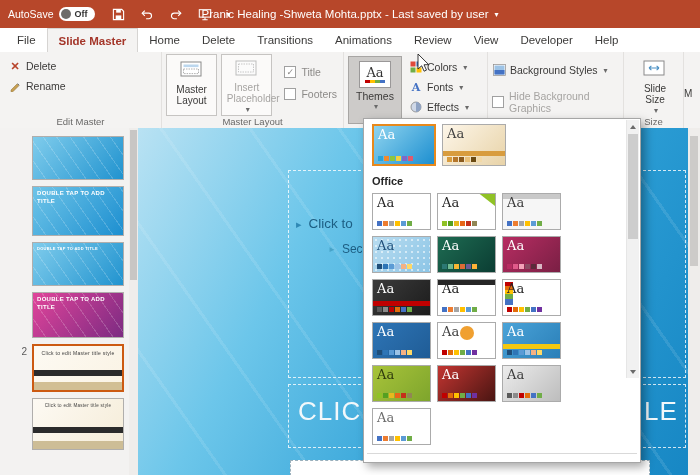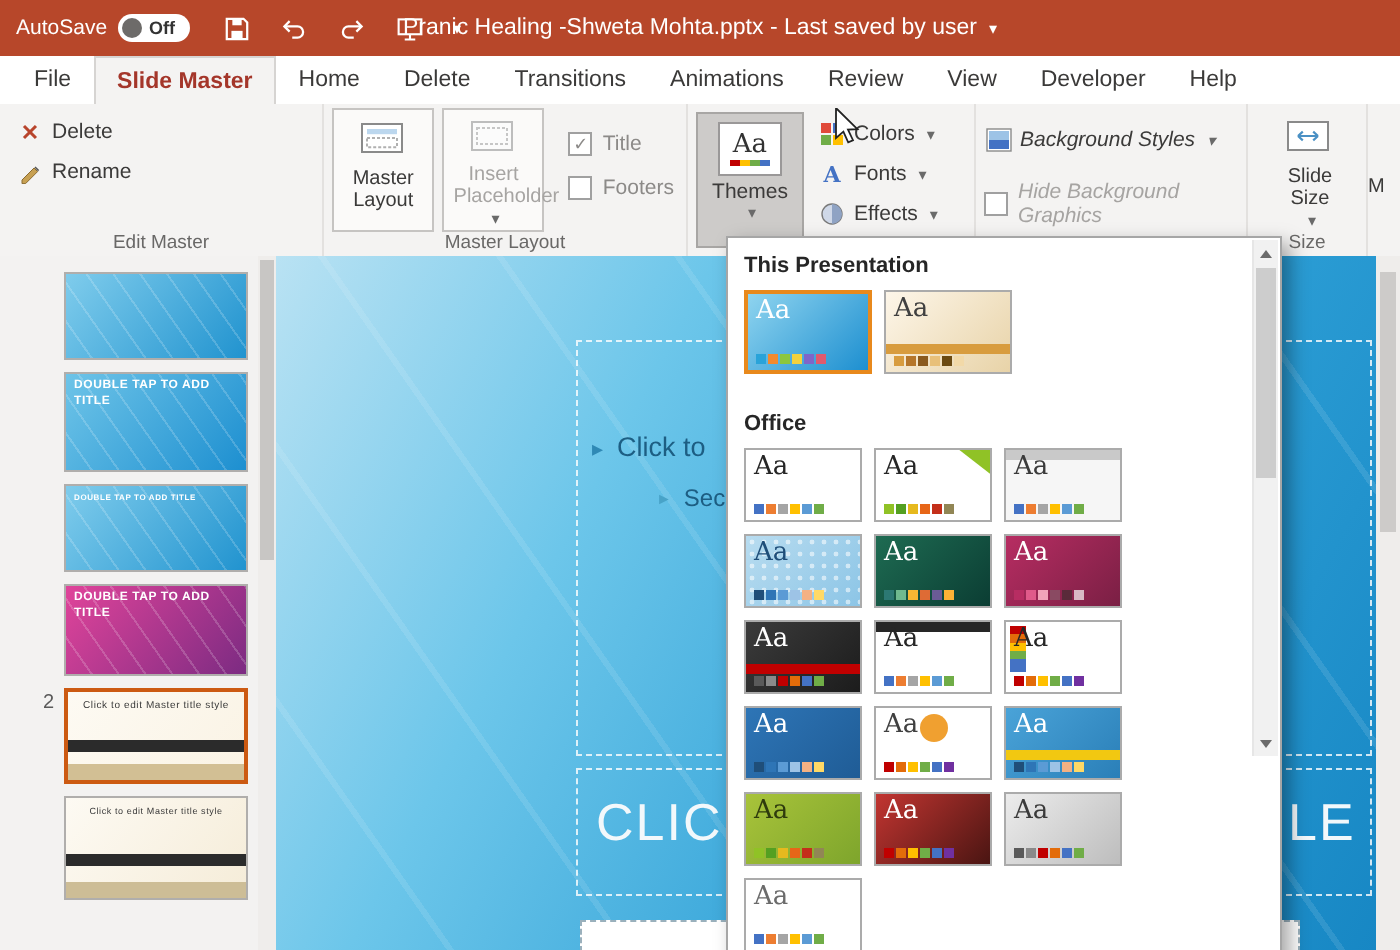--- a/index.html
+++ b/index.html
@@ -285,21 +285,21 @@
                   <path d="M6 1 a5 5 0 0 1 0 10 z" fill="#8fa3c4"></path>
                 </svg>
             </span>
             <span>Effects</span>
             <span class="chev">▾</span>
           </div>
         </div>
       </div>
     </div>
 
-    <div class="rgroup" style="width:136px;font-style:italic;">
+    <div class="rgroup" style="width:136px;">
       <div class="bgcol">
         <div class="smallbtn" style="padding-left:0;">
           <span class="sicon">
             <svg width="13" height="12" viewBox="0 0 13 12">
                 <rect x="0.5" y="0.5" width="12" height="11" fill="#fff" stroke="#8a8a8a" stroke-width=".7"></rect>
                 <rect x="1.5" y="1.5" width="10" height="9" fill="#9dc3e6"></rect>
                 <rect x="1.5" y="6" width="10" height="4.5" fill="#4472c4"></rect>
               </svg>
           </span>
           <span>Background Styles</span>
@@ -393,21 +393,20 @@
       <div class="title-right">LE</div>
       <div class="bottom-strip"></div>
       <div class="escroll">
         <div class="ethumb"></div>
       </div>
     </div>
   </div>
 
   <div class="themes-menu">
     <div class="menu-scroll">
-      <div class="msec">This Presentation</div>
       <div class="trow pres" id="pres-row">
           <div class="theme-thumb selected" style="background: linear-gradient(135deg, rgb(143, 212, 239), rgb(29, 143, 208));">
             <span class="aa" style="color: rgb(255, 255, 255);">Aa</span>
             <span class="sw">
               <i style="background: rgb(41, 163, 217);"></i>
               <i style="background: rgb(242, 138, 46);"></i>
               <i style="background: rgb(140, 198, 62);"></i>
               <i style="background: rgb(242, 209, 62);"></i>
               <i style="background: rgb(127, 102, 201);"></i>
               <i style="background: rgb(224, 90, 110);"></i>
@@ -419,21 +418,21 @@
             <span class="sw">
               <i style="background: rgb(216, 156, 62);"></i>
               <i style="background: rgb(181, 118, 42);"></i>
               <i style="background: rgb(138, 90, 30);"></i>
               <i style="background: rgb(232, 192, 122);"></i>
               <i style="background: rgb(107, 74, 18);"></i>
               <i style="background: rgb(242, 217, 168);"></i>
             </span>
           </div>
         </div>
-      <div class="msec" style="margin-top:19px;">Office</div>
+      <div class="msec" style="margin-top:9px;">Office</div>
       <div class="trow office" id="office-grid">
           <div class="theme-thumb" style="background: linear-gradient(135deg, rgb(255, 255, 255), rgb(255, 255, 255));">
             <span class="aa" style="color: rgb(38, 38, 38);">Aa</span>
             <span class="sw">
               <i style="background: rgb(68, 114, 196);"></i>
               <i style="background: rgb(237, 125, 49);"></i>
               <i style="background: rgb(165, 165, 165);"></i>
               <i style="background: rgb(255, 192, 0);"></i>
               <i style="background: rgb(91, 155, 213);"></i>
               <i style="background: rgb(112, 173, 71);"></i>

